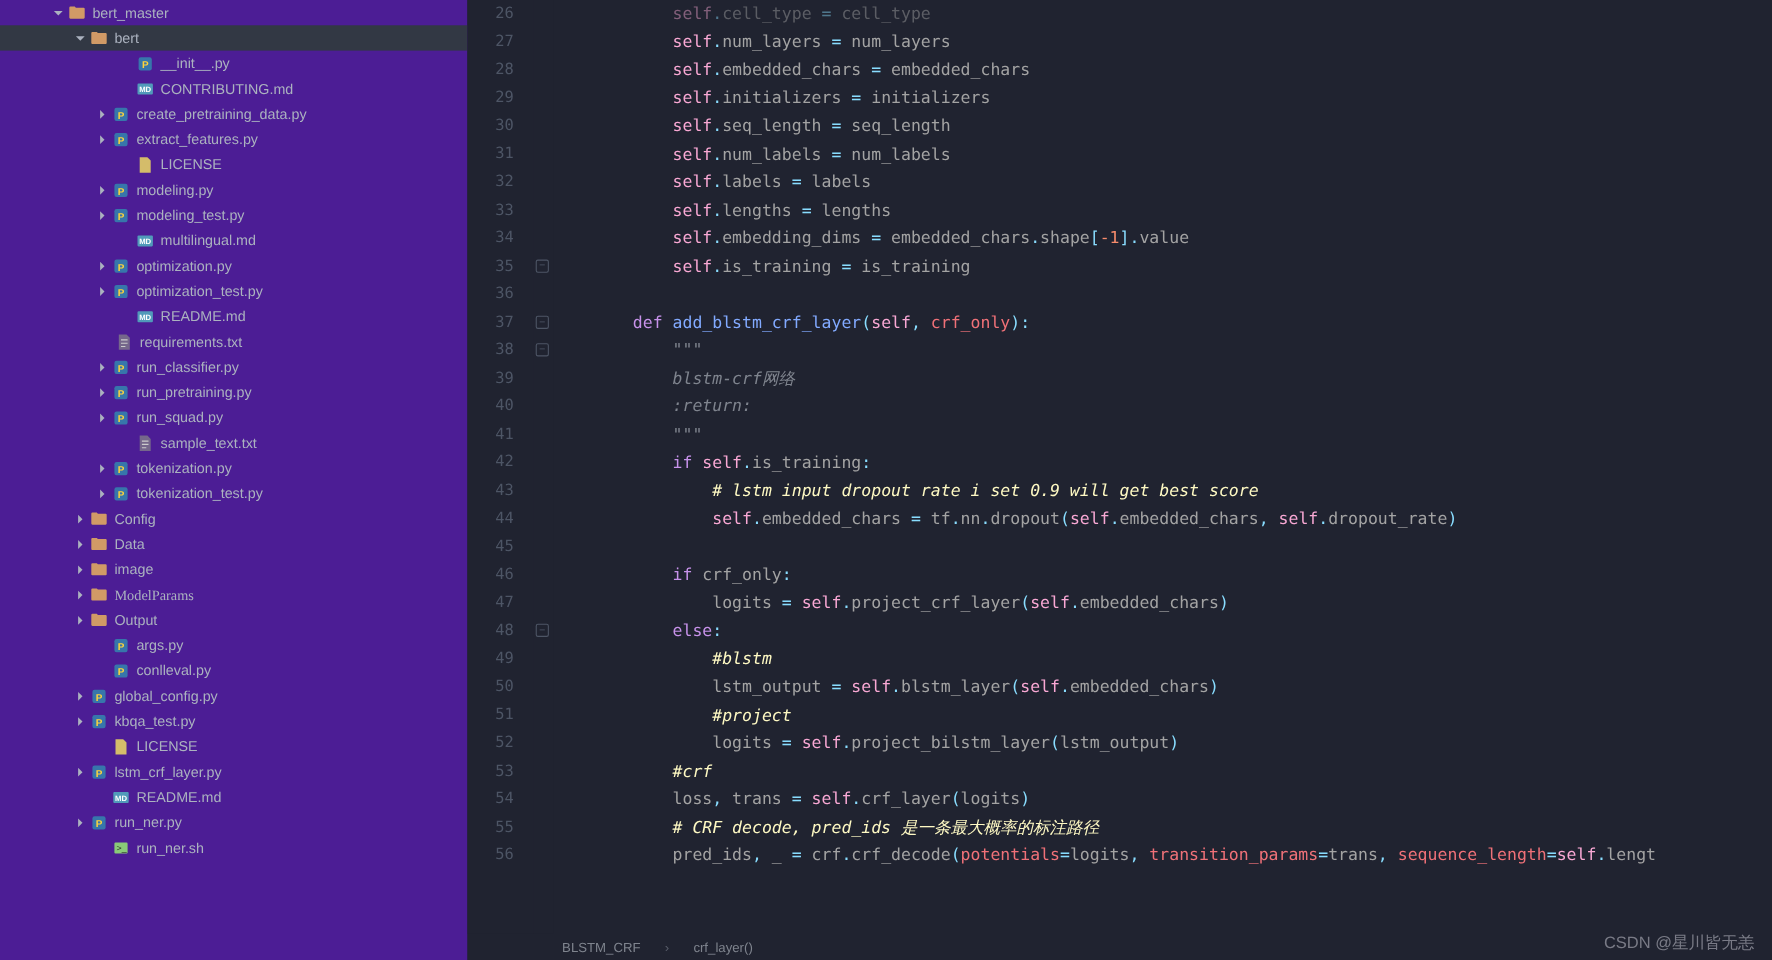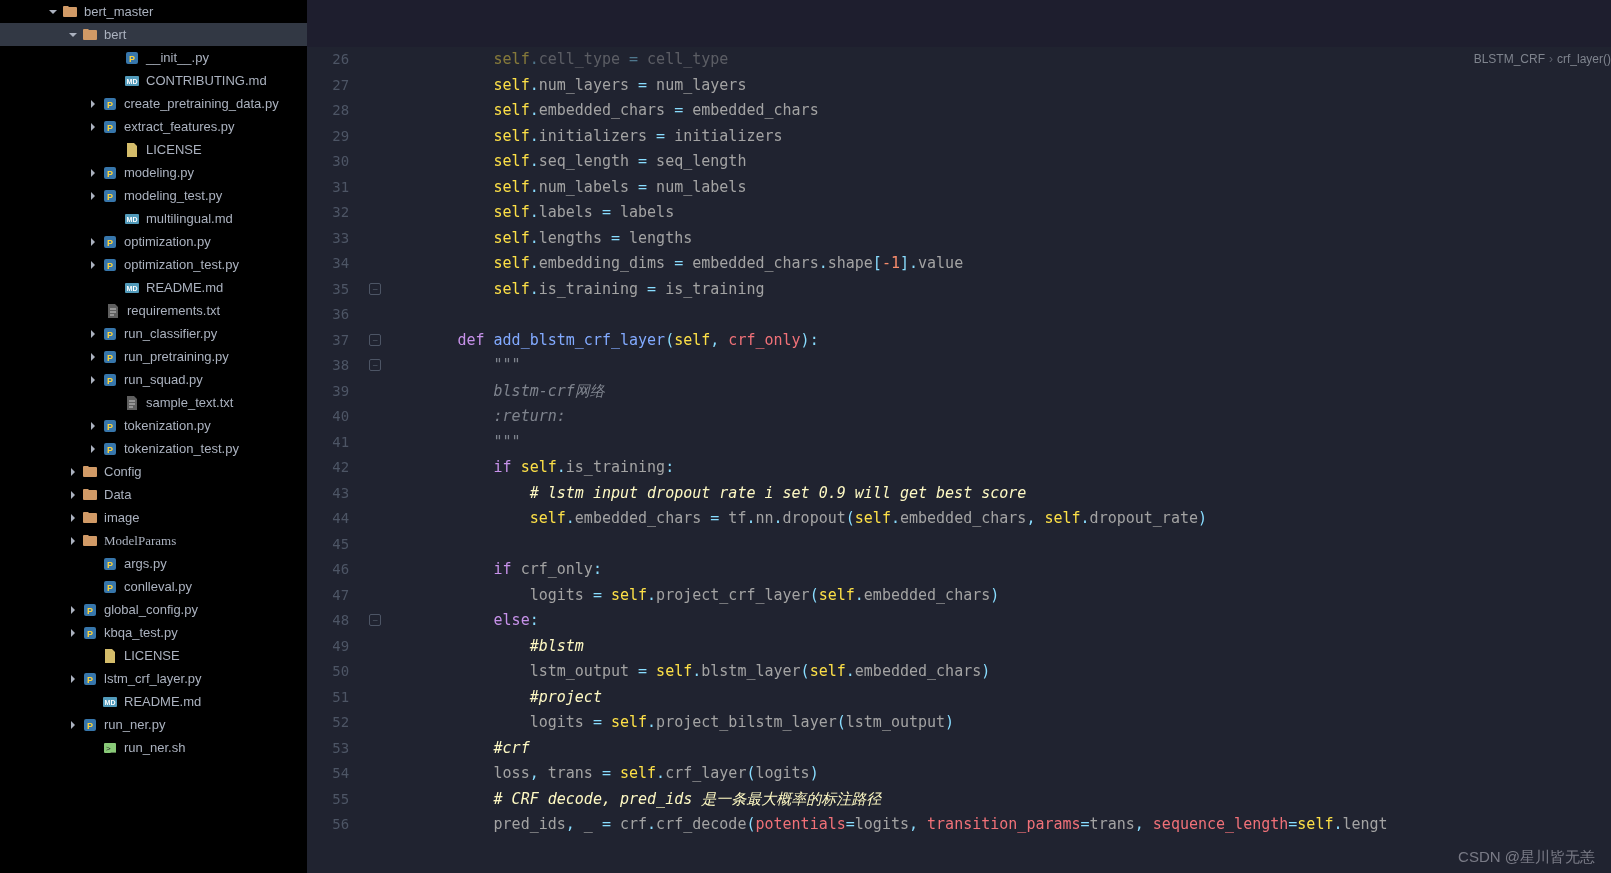--- a/index.html
+++ b/index.html
@@ -7,21 +7,21 @@
   font-family: 'Consolas', 'Monaco', monospace;
   background:#1e1e2e;
   color:#abb2bf;
   width:1611px; height:873px;
   overflow:hidden;
   font-size:13px;
   display:flex;
 }
 .sidebar {
   width:425px;
-  background:#000000;
+  background:#4c1d95;
   overflow-y:auto;
   overflow-x:hidden;
   position:relative;
 }
 .sidebar::-webkit-scrollbar{width:10px}
 .sidebar::-webkit-scrollbar-thumb{background:#3d4148;border-radius:5px}
 .tree-item {
   display:flex;
   align-items:center;
   height:23px;
@@ -43,23 +43,22 @@
 .ficon-md{color:#519aba}
 .ficon-txt{color:#888}
 .ficon-lic{color:#d4bc6a}
 .ficon-pl{color:#d19a66}
 .ficon-sh{color:#89ca78}
 
 .editor{
   flex:1;
   background:#202330;
   display:flex;
-  flex-direction:row;
+  flex-direction:column;
   position:relative;
-  margin-top:47px;
 }
 .gutter-area{
   flex:1;
   display:flex;
   overflow:hidden;
 }
 .gutter{
   width:60px;
   background:#202330;
   color:#4d5565;
@@ -87,39 +86,39 @@
   border-radius:2px;
 }
 .code{
   flex:1;
   font-size:15px;
   line-height:25.5px;
   white-space:pre;
   color:#a6accd;
   overflow:hidden;
 }
-.t-self{color:#fde047}
+.t-self{color:#f9a8d4}
 .t-kw{color:#c792ea}
 .t-op{color:#89ddff}
 .t-fn{color:#82aaff}
 .t-param{color:#f07178}
 .t-str{color:#7f848e;font-style:italic}
 .t-cmt{color:#fef9c3;font-style:italic}
 .t-num{color:#f78c6c}
 .t-id{color:#a3a3a3}
 .underline{text-decoration-style:wavy;text-decoration-color:#5c6370}
 .breadcrumb{
   height:24px;
   padding-left:86px;
   color:#7f848e;
   font-family:'Segoe UI',sans-serif;
   font-size:12px;
   display:flex;
   align-items:center;
-  gap:4px;
+  gap:22px;
 }
 .breadcrumb .bcsep{color:#5a5f6b}
 .watermark{
   position:fixed;
   bottom:6px;
   right:16px;
   color:rgba(210,210,220,0.5);
   font-family:'Microsoft YaHei',sans-serif;
   font-size:15px;
   pointer-events:none;
@@ -422,20 +421,33 @@
         <svg viewBox="0 0 10 10">
           <path d="M3 1l4 4-4 4z"></path>
         </svg>
       </span>
       <span class="ficon ficon-folder">
         <svg viewBox="0 0 16 16" fill="#d19a66">
           <path d="M1 3a1 1 0 011-1h4l1 1h7a1 1 0 011 1v8a1 1 0 01-1 1H2a1 1 0 01-1-1z"></path>
         </svg>
       </span>
       <span>ModelParams</span>
+    </div>
+    <div class="tree-item" style="padding-left: 66px;">
+      <span class="chev">
+        <svg viewBox="0 0 10 10">
+          <path d="M3 1l4 4-4 4z"></path>
+        </svg>
+      </span>
+      <span class="ficon ficon-folder">
+        <svg viewBox="0 0 16 16" fill="#d19a66">
+          <path d="M1 3a1 1 0 011-1h4l1 1h7a1 1 0 011 1v8a1 1 0 01-1 1H2a1 1 0 01-1-1z"></path>
+        </svg>
+      </span>
+      <span>Output</span>
     </div>
     <div class="tree-item" style="padding-left: 86px;">
       <span class="no-chev"></span>
       <span class="ficon ficon-py">
         <svg viewBox="0 0 16 16">
           <rect x="2" y="2" width="12" height="12" rx="2" fill="#3776ab"></rect>
           <text x="8" y="12" text-anchor="middle" fill="#ffd43b" font-size="9" font-weight="bold">P</text>
         </svg>
       </span>
       <span>args.py</span>

